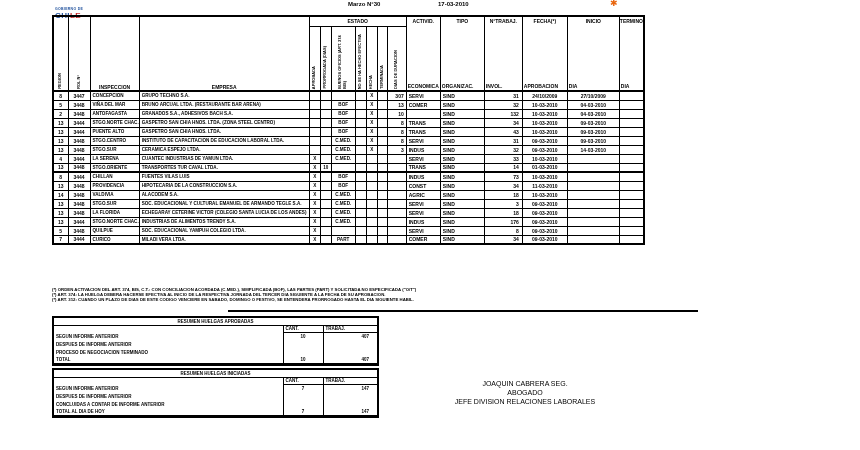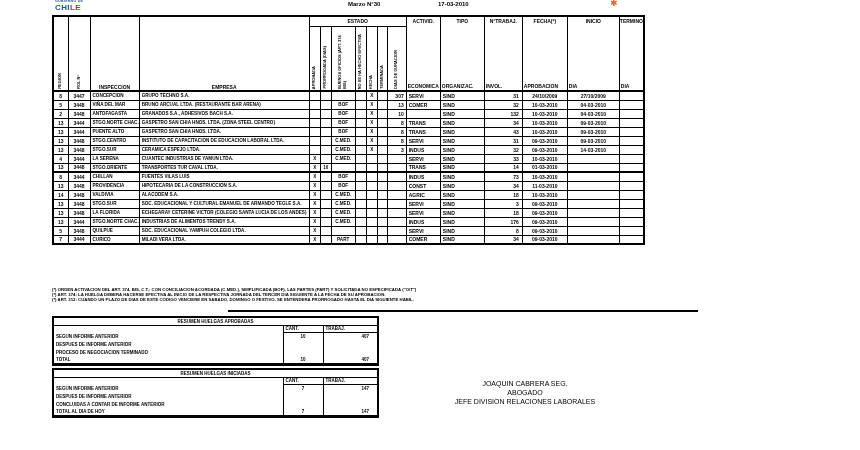--- a/index.html
+++ b/index.html
@@ -1,21 +1,21 @@
 <!DOCTYPE html>
 <html><head>
 <meta charset="utf-8">
 <style>
   * { margin:0; padding:0; box-sizing:border-box; }
   html,body { width:860px; height:450px; background:#ffffff; overflow:hidden;
     font-family:"Liberation Sans", sans-serif; color:#000; }
   .abs { position:absolute; }
 
   
-  .logo { left:55px; top:0px; line-height:1; }
+  .logo { left:55px; top:8px; line-height:1; }
   .logo-top { font-size:3.5px; font-weight:bold; color:#1d4f9c; letter-spacing:.3px; }
   .logo-chile { font-size:8px; font-weight:bold; letter-spacing:.4px; }
   .logo-chile .c1 { color:#1d4f9c; }
   .logo-chile .c2 { color:#c62828; }
   .docnum  { left:348px; top:1px; font-size:6px; font-weight:bold; }
   .docdate { left:438px; top:1px; font-size:6px; font-weight:bold; }
   .orange-mark { left:610px; top:-2px; font-size:9px; color:#e8650d; }
 
   
   table { border-collapse:collapse; table-layout:fixed; }

